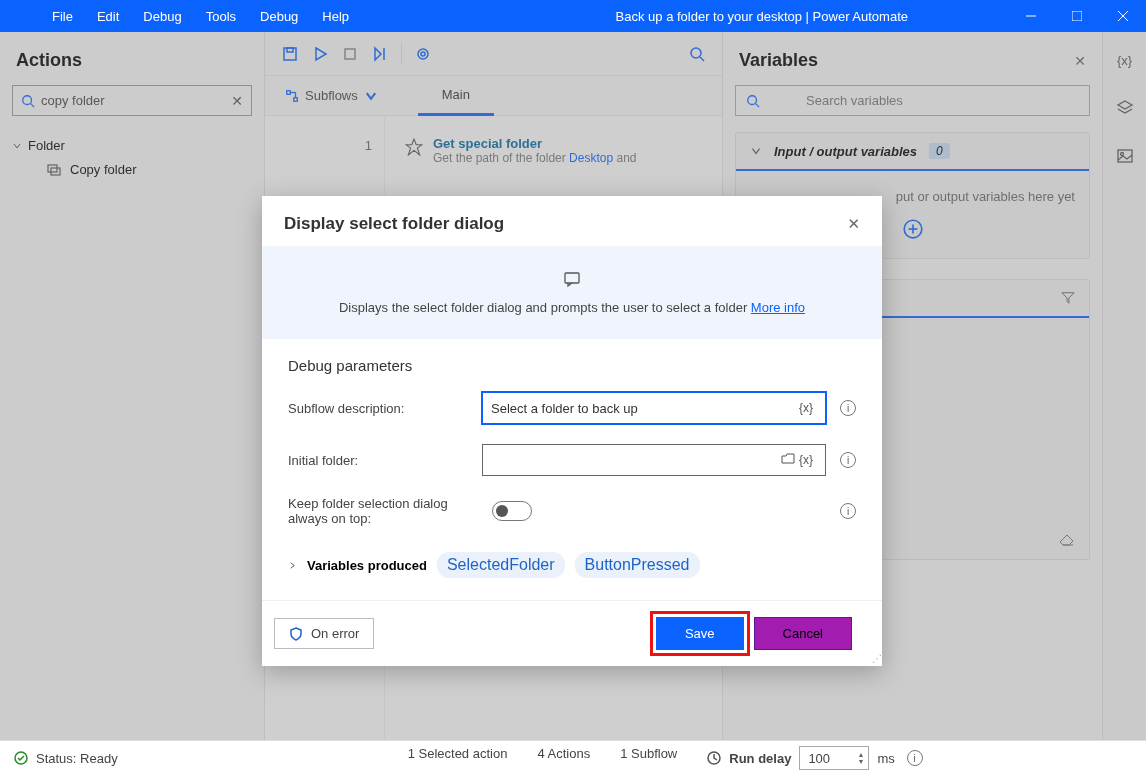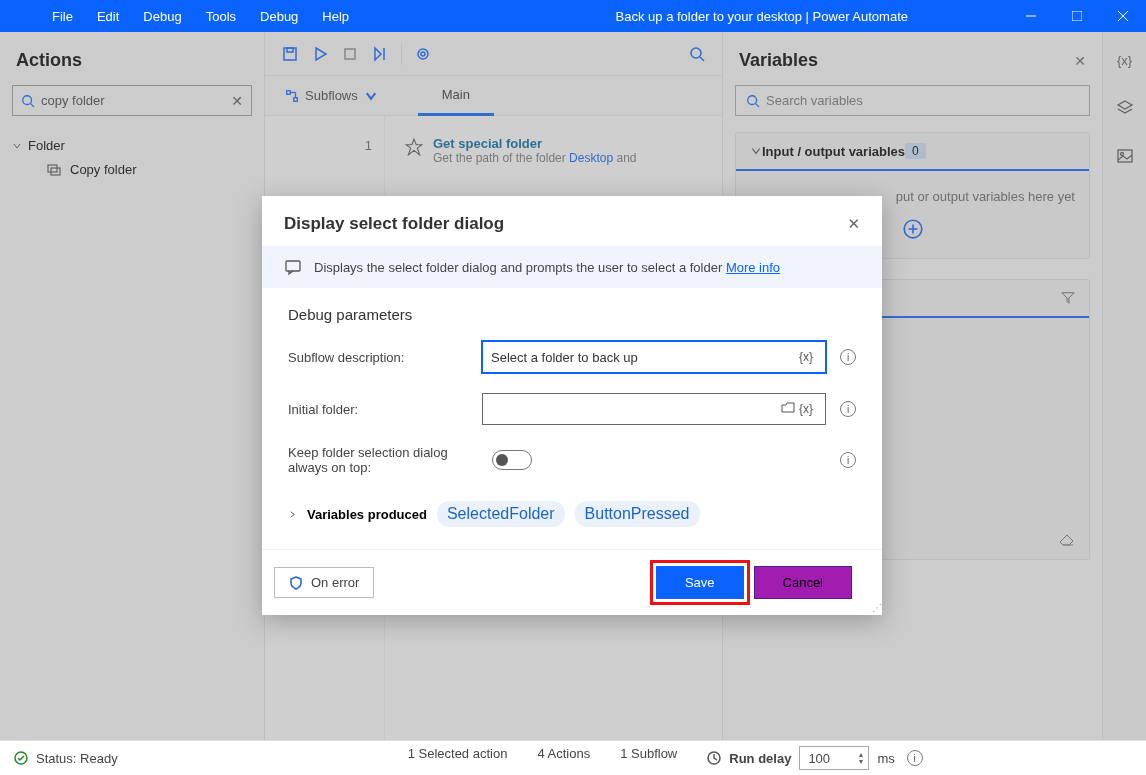--- a/index.html
+++ b/index.html
@@ -48,25 +48,25 @@
 .step { display: flex; gap: 10px; padding: 8px 10px; border-radius: 3px; }
 .step svg { width: 18px; height: 18px; stroke: #555; fill: none; flex-shrink: 0; margin-top: 2px; }
 .step-title { font-size: 13px; font-weight: 600; color: #0369a1; }
 .step-desc { font-size: 12px; color: #777; }
 .step-desc a { color: #0a63ff; text-decoration: none; }
 
 
 .vars-panel { width: 380px; background: #f6f6f6; border-left: 1px solid #e0e0e0; padding: 12px 12px 0; position: relative; }
 .vars-panel h2 { font-size: 18px; font-weight: 600; margin: 6px 4px 14px; display: flex; justify-content: space-between; align-items: center; }
 .vars-panel h2 .close-x { font-size: 14px; color: #666; cursor: pointer; font-weight: normal; }
-.vars-search { border: 1px solid #aaa; height: 31px; display: flex; align-items: center; padding: 0 10px; background: #f6f6f6; }
+.vars-search { border: 1px solid #aaa; height: 31px; display: flex; align-items: center; padding: 0 10px; background: #f6f6f6; gap: 40px; }
 .vars-search svg { width: 14px; height: 14px; stroke: #0a63ff; fill: none; stroke-width: 1.5; }
 .vars-search input { flex: 1; border: none; background: none; outline: none; font-size: 13px; padding: 0 6px; color: #777; }
 .var-section { border: 1px solid #ddd; margin-top: 16px; border-radius: 3px; background: #f2f2f2; }
-.var-section-header { display: flex; align-items: center; padding: 10px 14px; border-bottom: 2px solid #0a63ff; font-size: 13px; font-weight: 600; }
+.var-section-header { display: flex; align-items: center; gap: 12px; padding: 10px 14px; border-bottom: 2px solid #0a63ff; font-size: 13px; font-weight: 600; font-style: italic; }
 .var-section-header svg { width: 12px; height: 12px; stroke: #555; fill: none; }
 .badge { background: #c9ddf4; padding: 1px 7px; font-size: 12px; border-radius: 2px; font-weight: normal; }
 .var-section-body { padding: 18px 14px; font-size: 13px; color: #666; }
 .plus-circle { display: flex; justify-content: center; margin-top: 14px; }
 .plus-circle svg { width: 22px; height: 22px; stroke: #0a63ff; fill: none; stroke-width: 1.5; }
 .flow-vars-header { display: flex; align-items: center; justify-content: space-between; padding: 10px 14px; font-size: 13px; font-weight: 600; border-bottom: 2px solid #0a63ff; }
 .var-row { display: flex; align-items: center; padding: 8px 14px; border-bottom: 1px solid #eee; }
 .var-chip { background: #e5effa; border: 1px solid #cfe0f3; padding: 4px 10px; font-size: 12px; border-radius: 3px; }
 .var-clear { display: flex; justify-content: flex-end; padding: 10px 14px; }
 .var-clear svg { width: 16px; height: 16px; stroke: #777; fill: none; }
@@ -86,21 +86,21 @@
 .delay-input { border: 1px solid #aaa; height: 24px; width: 70px; display: flex; align-items: center; padding: 0 4px 0 8px; font-size: 13px; }
 .delay-input span:first-child { flex: 1; }
 .spin { display: flex; flex-direction: column; font-size: 7px; line-height: 7px; color: #666; cursor: pointer; }
 
 
 .overlay-dim { position: absolute; inset: 0; background: rgba(125,125,125,0.35); pointer-events: none; }
 .modal { position: absolute; left: 262px; top: 164px; width: 620px; background: #fff; box-shadow: 0 6px 24px rgba(0,0,0,0.25); pointer-events: auto; }
 .modal-hdr { display: flex; align-items: center; justify-content: space-between; padding: 18px 22px 12px; }
 .modal-hdr h3 { font-size: 17px; font-weight: 600; color: #333; }
 .modal-hdr .x { font-size: 15px; color: #666; cursor: pointer; }
-.modal-info { background: #f0f5fd; padding: 12px 22px; display: flex; align-items: center; gap: 12px; font-size: 13px; color: #444; }
+.modal-info { background: #f0f5fd; padding: 24px 22px; display: flex; align-items: center; gap: 12px; font-size: 13px; color: #444; flex-direction: column; }
 .modal-info svg { width: 18px; height: 18px; stroke: #555; fill: none; stroke-width: 1.3; }
 .modal-info a { color: #0a63ff; text-decoration: underline; }
 .modal-body { padding: 18px 26px 8px; }
 .modal-body h4 { font-size: 15px; font-weight: 400; color: #333; margin-bottom: 18px; }
 .param-row { display: flex; align-items: center; margin-bottom: 20px; gap: 14px; }
 .param-label { width: 180px; font-size: 13px; color: #444; }
 .param-input { flex: 1; border: 1px solid #666; height: 32px; display: flex; align-items: center; padding: 0 8px; font-size: 13px; }
 .param-input.focus { border-color: #0a63ff; box-shadow: 0 0 0 1px #0a63ff; }
 .param-input span:first-child { flex: 1; color: #333; }
 .param-input .var-ico { font-size: 12px; color: #555; padding: 0 4px; cursor: pointer; }

